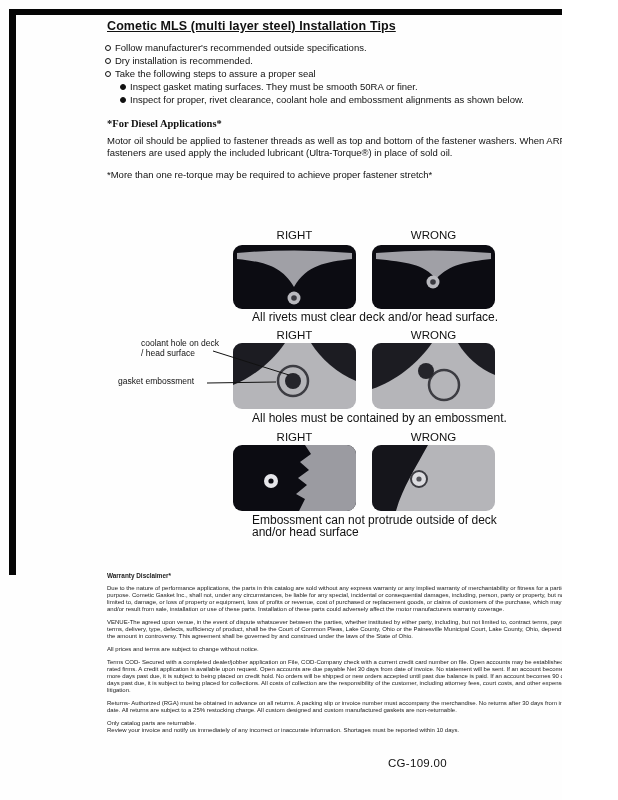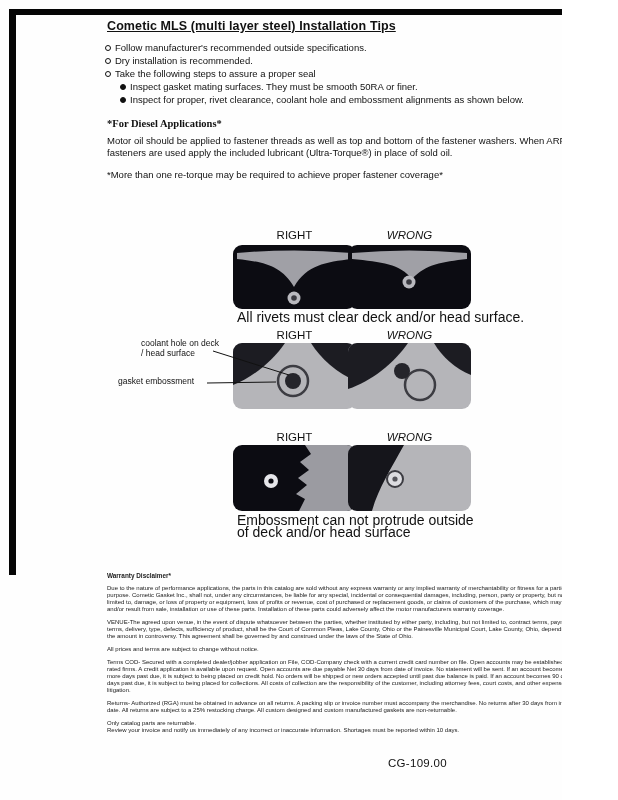--- a/index.html
+++ b/index.html
@@ -19,25 +19,25 @@
   .bullet.sub { margin-left:15px; }
   .bullet.sub::before { background:#111; }
 
   .diesel { position:absolute; left:107px; top:118px; width:472px; font-size:9.5px; line-height:12px; }
   .diesel h2 { margin:0 0 5px 0; font-size:10.5px; font-weight:bold;font-family:Liberation Serif, serif; }
   .diesel p { margin:0 0 10px 0; }
   .diesel .note { margin:2px 0 0 0; }
 
   .figures { position:absolute; left:0; top:228px; width:618px; height:312px;padding-left:36px; }
   .fig-label { position:absolute; width:123px; text-align:center; font-size:11.5px; }
-  .l-col { left:233px; } .r-col { left:348px;font-style:italic; }
+  .l-col { left:233px; } .r-col { left:372px; }
   .lbl-r1 { top:1px; } .lbl-r2 { top:101px; } .lbl-r3 { top:203px; }
   .img { position:absolute; width:123px; border-radius:9px; overflow:hidden; line-height:0; }
   .img-r1 { top:17px; height:64px; } .img-r2 { top:115px; height:66px; } .img-r3 { top:217px; height:66px; }
-  .cap { position:absolute; left:237px; width:290px; font-size:14px; line-height:11.5px; }
+  .cap { position:absolute; left:252px; width:290px; font-size:12px; line-height:11.5px; }
   .cap-r1 { top:84px; } .cap-r2 { top:185px; } .cap-r3 { top:287px; width:245px; }
   .callout { position:absolute; font-size:8.5px; line-height:10px; }
   .callout-1 { left:141px; top:110px; width:78px; }
   .callout-2 { left:118px; top:148px; width:92px; }
   .lines { position:absolute; left:0; top:0; pointer-events:none; }
 
   .warranty { position:absolute; left:107px; top:572px; width:477px; font-size:6px; line-height:7px; color:#1a1a1a; }
   .warranty h3 { margin:0 0 6px 0; font-size:6.4px; font-weight:bold; }
   .warranty p { margin:0 0 6px 0; }
   .warranty p.tight { margin:0; }
@@ -57,21 +57,21 @@
     <div class="bullet">Follow manufacturer's recommended outside specifications.</div>
     <div class="bullet">Dry installation is recommended.</div>
     <div class="bullet">Take the following steps to assure a proper seal</div>
     <div class="bullet sub">Inspect gasket mating surfaces.  They must be smooth 50RA or finer.</div>
     <div class="bullet sub">Inspect for proper, rivet clearance, coolant hole and embossment alignments as shown below.</div>
   </div>
 
   <div class="diesel">
     <h2>*For Diesel Applications*</h2>
     <p>Motor oil should be applied to fastener threads as well as top and bottom of the fastener washers. When ARP fasteners are used apply the included lubricant (Ultra-Torque®) in place of sold oil.</p>
-    <p class="note">*More than one re-torque may be required to achieve proper fastener coverage*</p>
+    <p class="note">*More than one re-torque may be required to achieve proper fastener stretch*</p>
   </div>
 
   <div class="figures">
 
     <div class="fig-label l-col lbl-r1">RIGHT</div>
     <div class="fig-label r-col lbl-r1">WRONG</div>
     <div class="img l-col img-r1">
       <svg width="123" height="64" viewBox="0 0 123 64">
         <rect width="123" height="64" fill="#0c0c12"></rect>
         <path d="M4,8 Q61,3 119,8 L119,14 C92,17 74,20 61,42 C48,20 30,17 4,14 Z" fill="#a0a0a6"></path>
@@ -104,20 +104,21 @@
     </div>
     <div class="img r-col img-r2">
       <svg width="123" height="66" viewBox="0 0 123 66">
         <rect width="123" height="66" fill="#b5b5b9"></rect>
         <path d="M0,0 L60,0 C46,20 24,38 0,46 Z" fill="#1c1c22"></path>
         <path d="M123,0 L86,0 C94,14 108,26 123,32 Z" fill="#1c1c22"></path>
         <circle cx="72" cy="42" r="15" fill="none" stroke="#3c3c42" stroke-width="2.5"></circle>
         <circle cx="54" cy="28" r="8" fill="#25252b"></circle>
       </svg>
     </div>
+    <div class="cap cap-r2">All holes must be contained by an embossment.</div>
 
     <div class="fig-label l-col lbl-r3">RIGHT</div>
     <div class="fig-label r-col lbl-r3">WRONG</div>
     <div class="img l-col img-r3">
       <svg width="123" height="66" viewBox="0 0 123 66">
         <rect width="123" height="66" fill="#0c0c12"></rect>
         <path d="M123,0 L123,66 L66,66 L72,54 L63,49 L74,40 L65,33 L76,25 L67,17 L78,9 L72,0 Z" fill="#9b9ba1"></path>
         <circle cx="38" cy="36" r="7" fill="#e6e6ea"></circle>
         <circle cx="38" cy="36" r="2.6" fill="#0c0c12"></circle>
       </svg>

